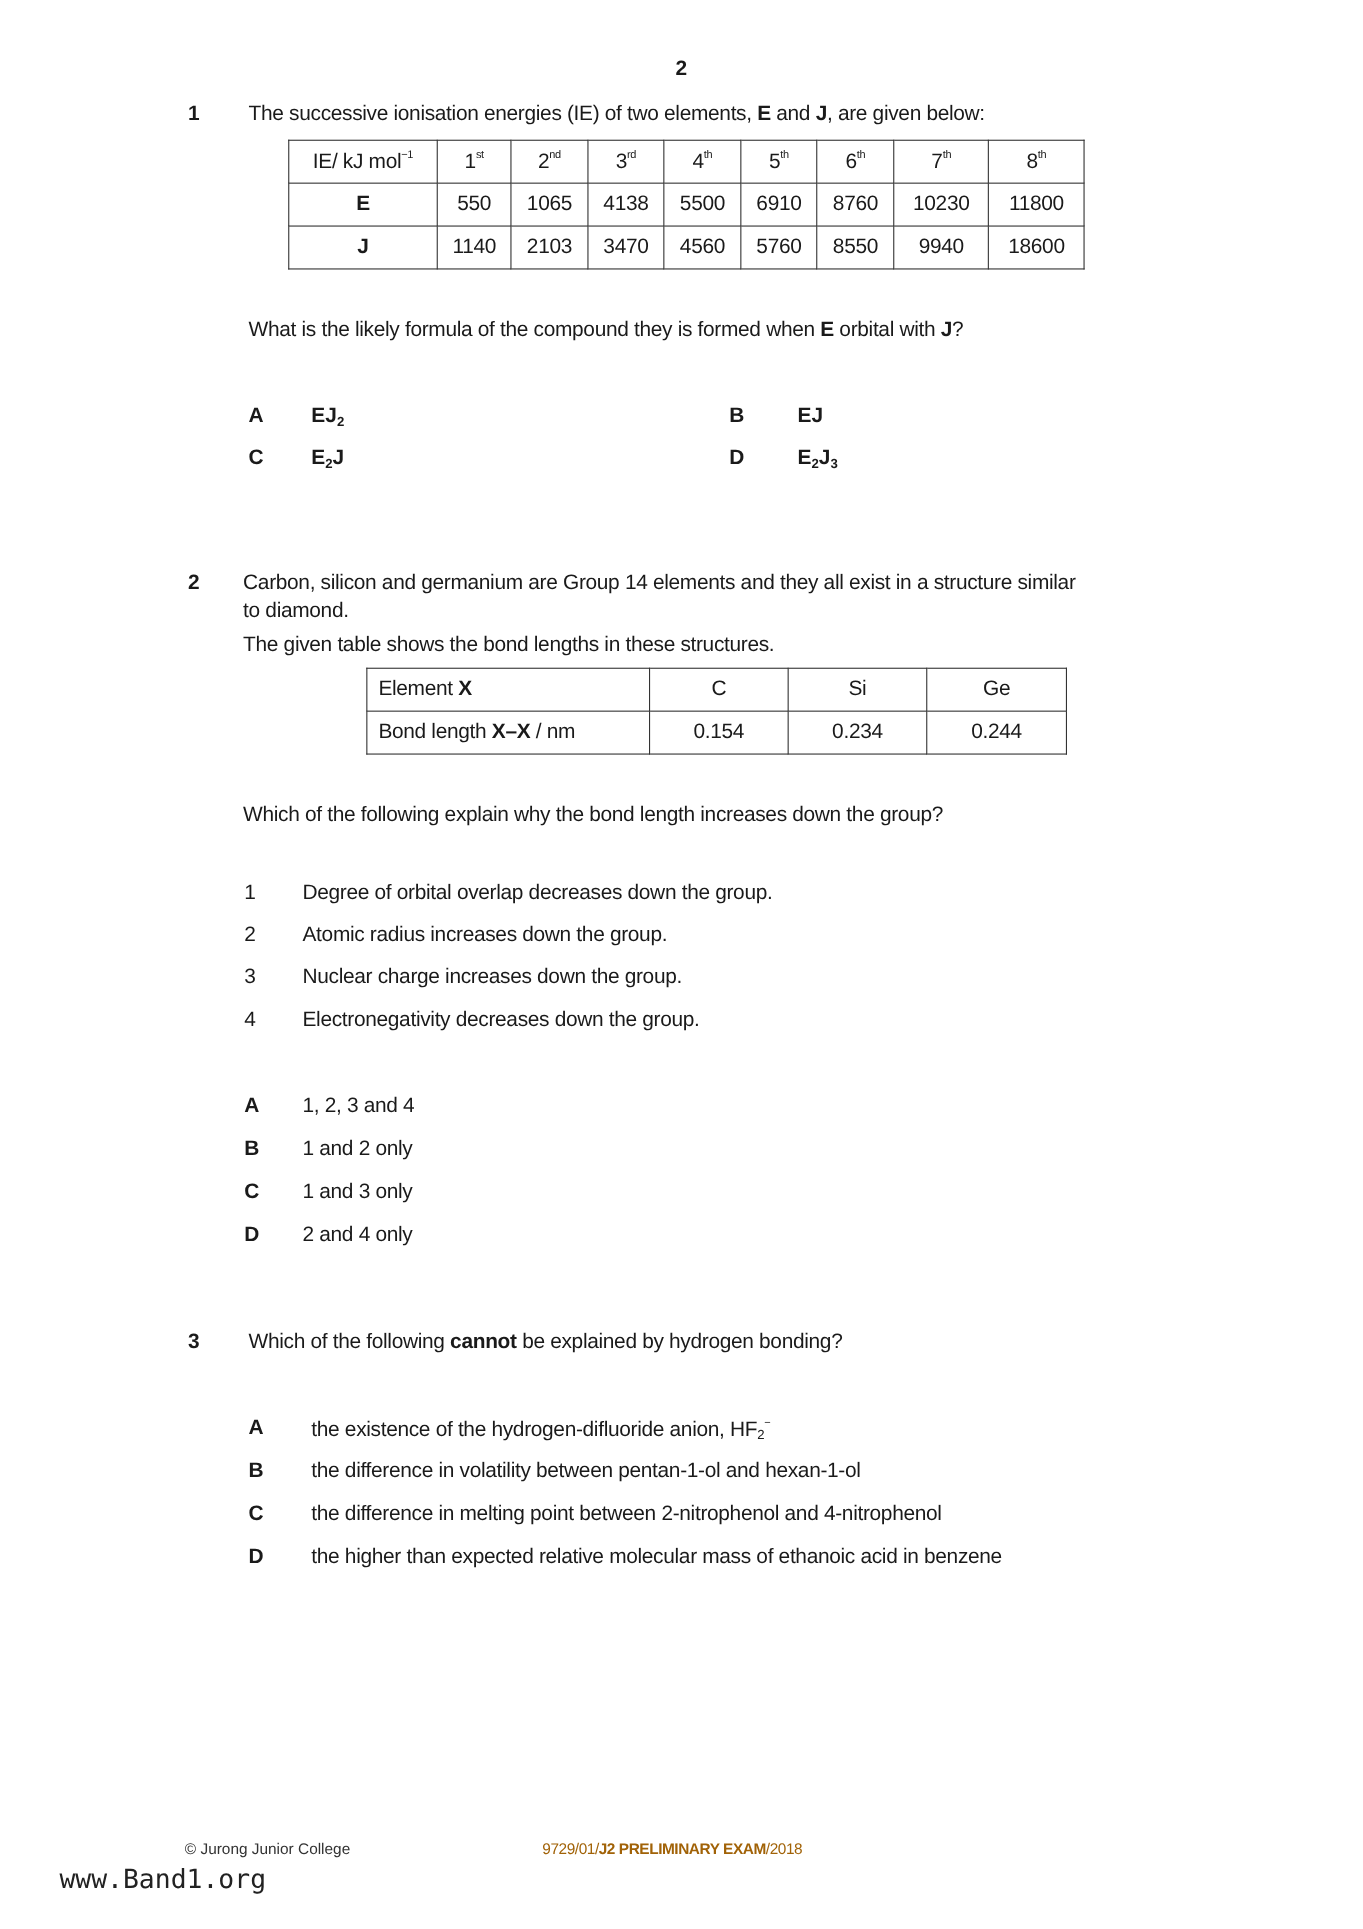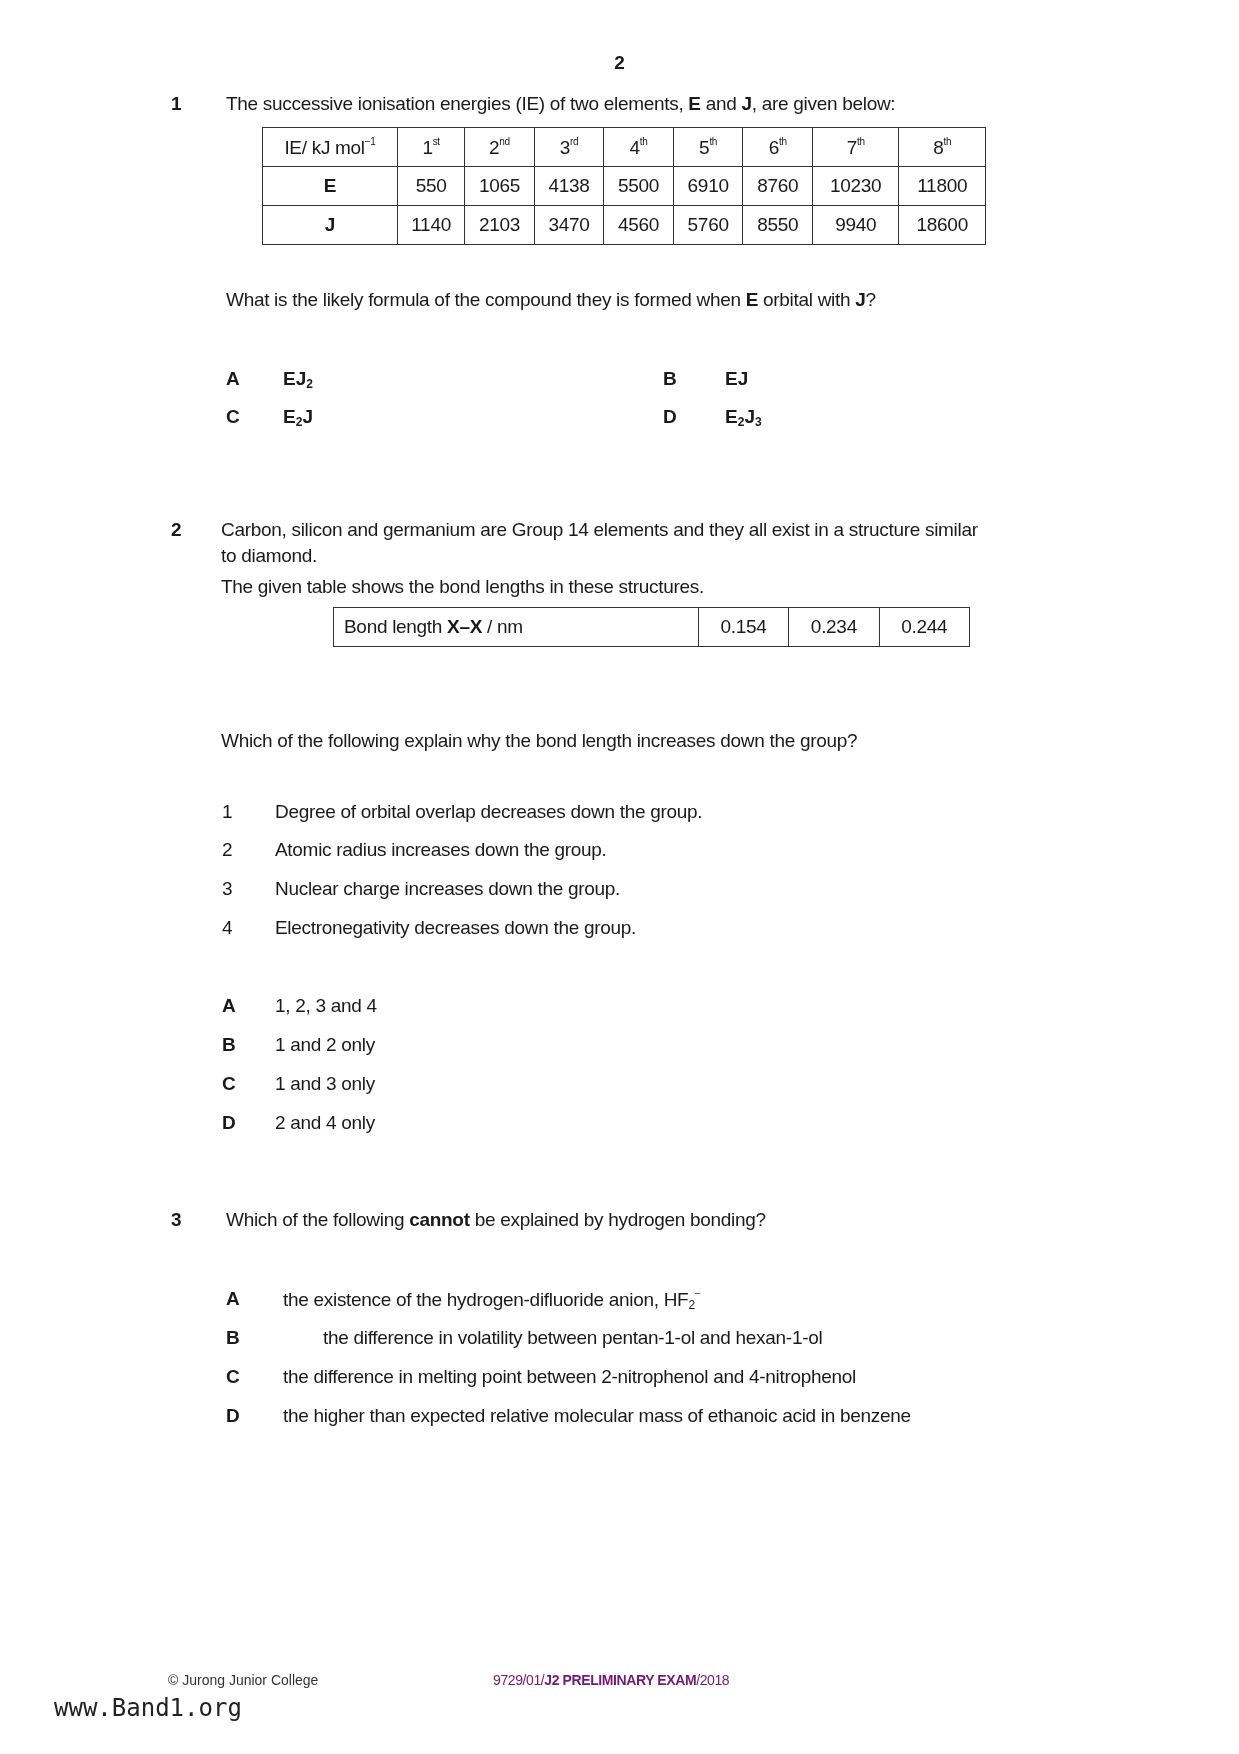--- a/index.html
+++ b/index.html
@@ -10,21 +10,21 @@
   .qnum { font-weight:bold; font-size:19px; }
   .txt { font-size:19px; letter-spacing:-0.3px; white-space:nowrap; }
   b { font-weight:bold; }
   table.t { border-collapse:collapse; font-size:19px; letter-spacing:-0.3px; }
   table.t td { border:1.5px solid #333; text-align:center; padding:0; height:38px; }
   table.t td.left { text-align:left; padding-left:10px; }
   sup { font-size:10px; vertical-align:9px; }
   sub { font-size:12px; vertical-align:-3px; }
   .opt-letter { font-weight:bold; font-size:19px; }
   .footer-left { font-size:14px; color:#333; }
-  .footer-right { font-size:14px; color:#701a75; letter-spacing:-0.4px; }
+  .footer-right { font-size:14px; color:#a16207; letter-spacing:-0.4px; }
   .watermark { font-family:"DejaVu Sans Mono", monospace; font-size:24px; color:#222; }
 </style>
 </head>
 <body>
 
 <div class="abs page-num">2</div>
 
 <div class="abs qnum" style="left:171px; top:93px;">1</div>
 <div class="abs txt" style="left:226px; top:93px;"><span>The successive ionisation energies (IE) of two elements, </span><b>E</b><span> and </span><b>J</b><span>, are given below:</span></div>
 
@@ -85,20 +85,26 @@
   <span class="abs opt-letter" style="left:62px; top:0; white-space:nowrap;"><span>E</span><sub>2</sub><span>J</span><sub>3</sub></span>
 </div>
 
 <div class="abs qnum" style="left:171px; top:519px;">2</div>
 <div class="abs txt" style="left:221px; top:519px;">Carbon, silicon and germanium are Group 14 elements and they all exist in a structure similar</div>
 <div class="abs txt" style="left:221px; top:545px;">to diamond.</div>
 <div class="abs txt" style="left:221px; top:576px;">The given table shows the bond lengths in these structures.</div>
 
 <table class="abs t" style="left:333px; top:607px; width:637px;">
   <tbody>
+      <tr>
+    <td class="left" style="width:246px;"><span>Element </span><b>X</b></td>
+    <td style="width:125px;">C</td>
+    <td style="width:125px;">Si</td>
+    <td>Ge</td>
+  </tr>
   <tr>
     <td class="left"><span>Bond length </span><b>X–X</b><span> / nm</span></td>
     <td>0.154</td>
     <td>0.234</td>
     <td>0.244</td>
   </tr>
 </tbody>
   </table>
 
 <div class="abs txt" style="left:221px; top:730px;">Which of the following explain why the bond length increases down the group?</div>
@@ -131,21 +137,21 @@
 
 <div class="abs qnum" style="left:171px; top:1209px;">3</div>
 <div class="abs txt" style="left:226px; top:1209px;"><span>Which of the following </span><b>cannot</b><span> be explained by hydrogen bonding?</span></div>
 
 <div class="abs" style="left:226px; top:1288px;">
   <span class="opt-letter">A</span>
   <span class="abs txt" style="left:57px; top:0;"><span>the existence of the hydrogen-difluoride anion, HF</span><sub>2</sub><sup>−</sup></span>
 </div>
 <div class="abs" style="left:226px; top:1327px;">
   <span class="opt-letter">B</span>
-  <span class="abs txt" style="left:57px; top:0;margin-left:40px;">the difference in volatility between pentan-1-ol and hexan-1-ol</span>
+  <span class="abs txt" style="left:57px; top:0;">the difference in volatility between pentan-1-ol and hexan-1-ol</span>
 </div>
 <div class="abs" style="left:226px; top:1366px;">
   <span class="opt-letter">C</span>
   <span class="abs txt" style="left:57px; top:0;">the difference in melting point between 2-nitrophenol and 4-nitrophenol</span>
 </div>
 <div class="abs" style="left:226px; top:1405px;">
   <span class="opt-letter">D</span>
   <span class="abs txt" style="left:57px; top:0;text-align:right;">the higher than expected relative molecular mass of ethanoic acid in benzene</span>
 </div>
 

